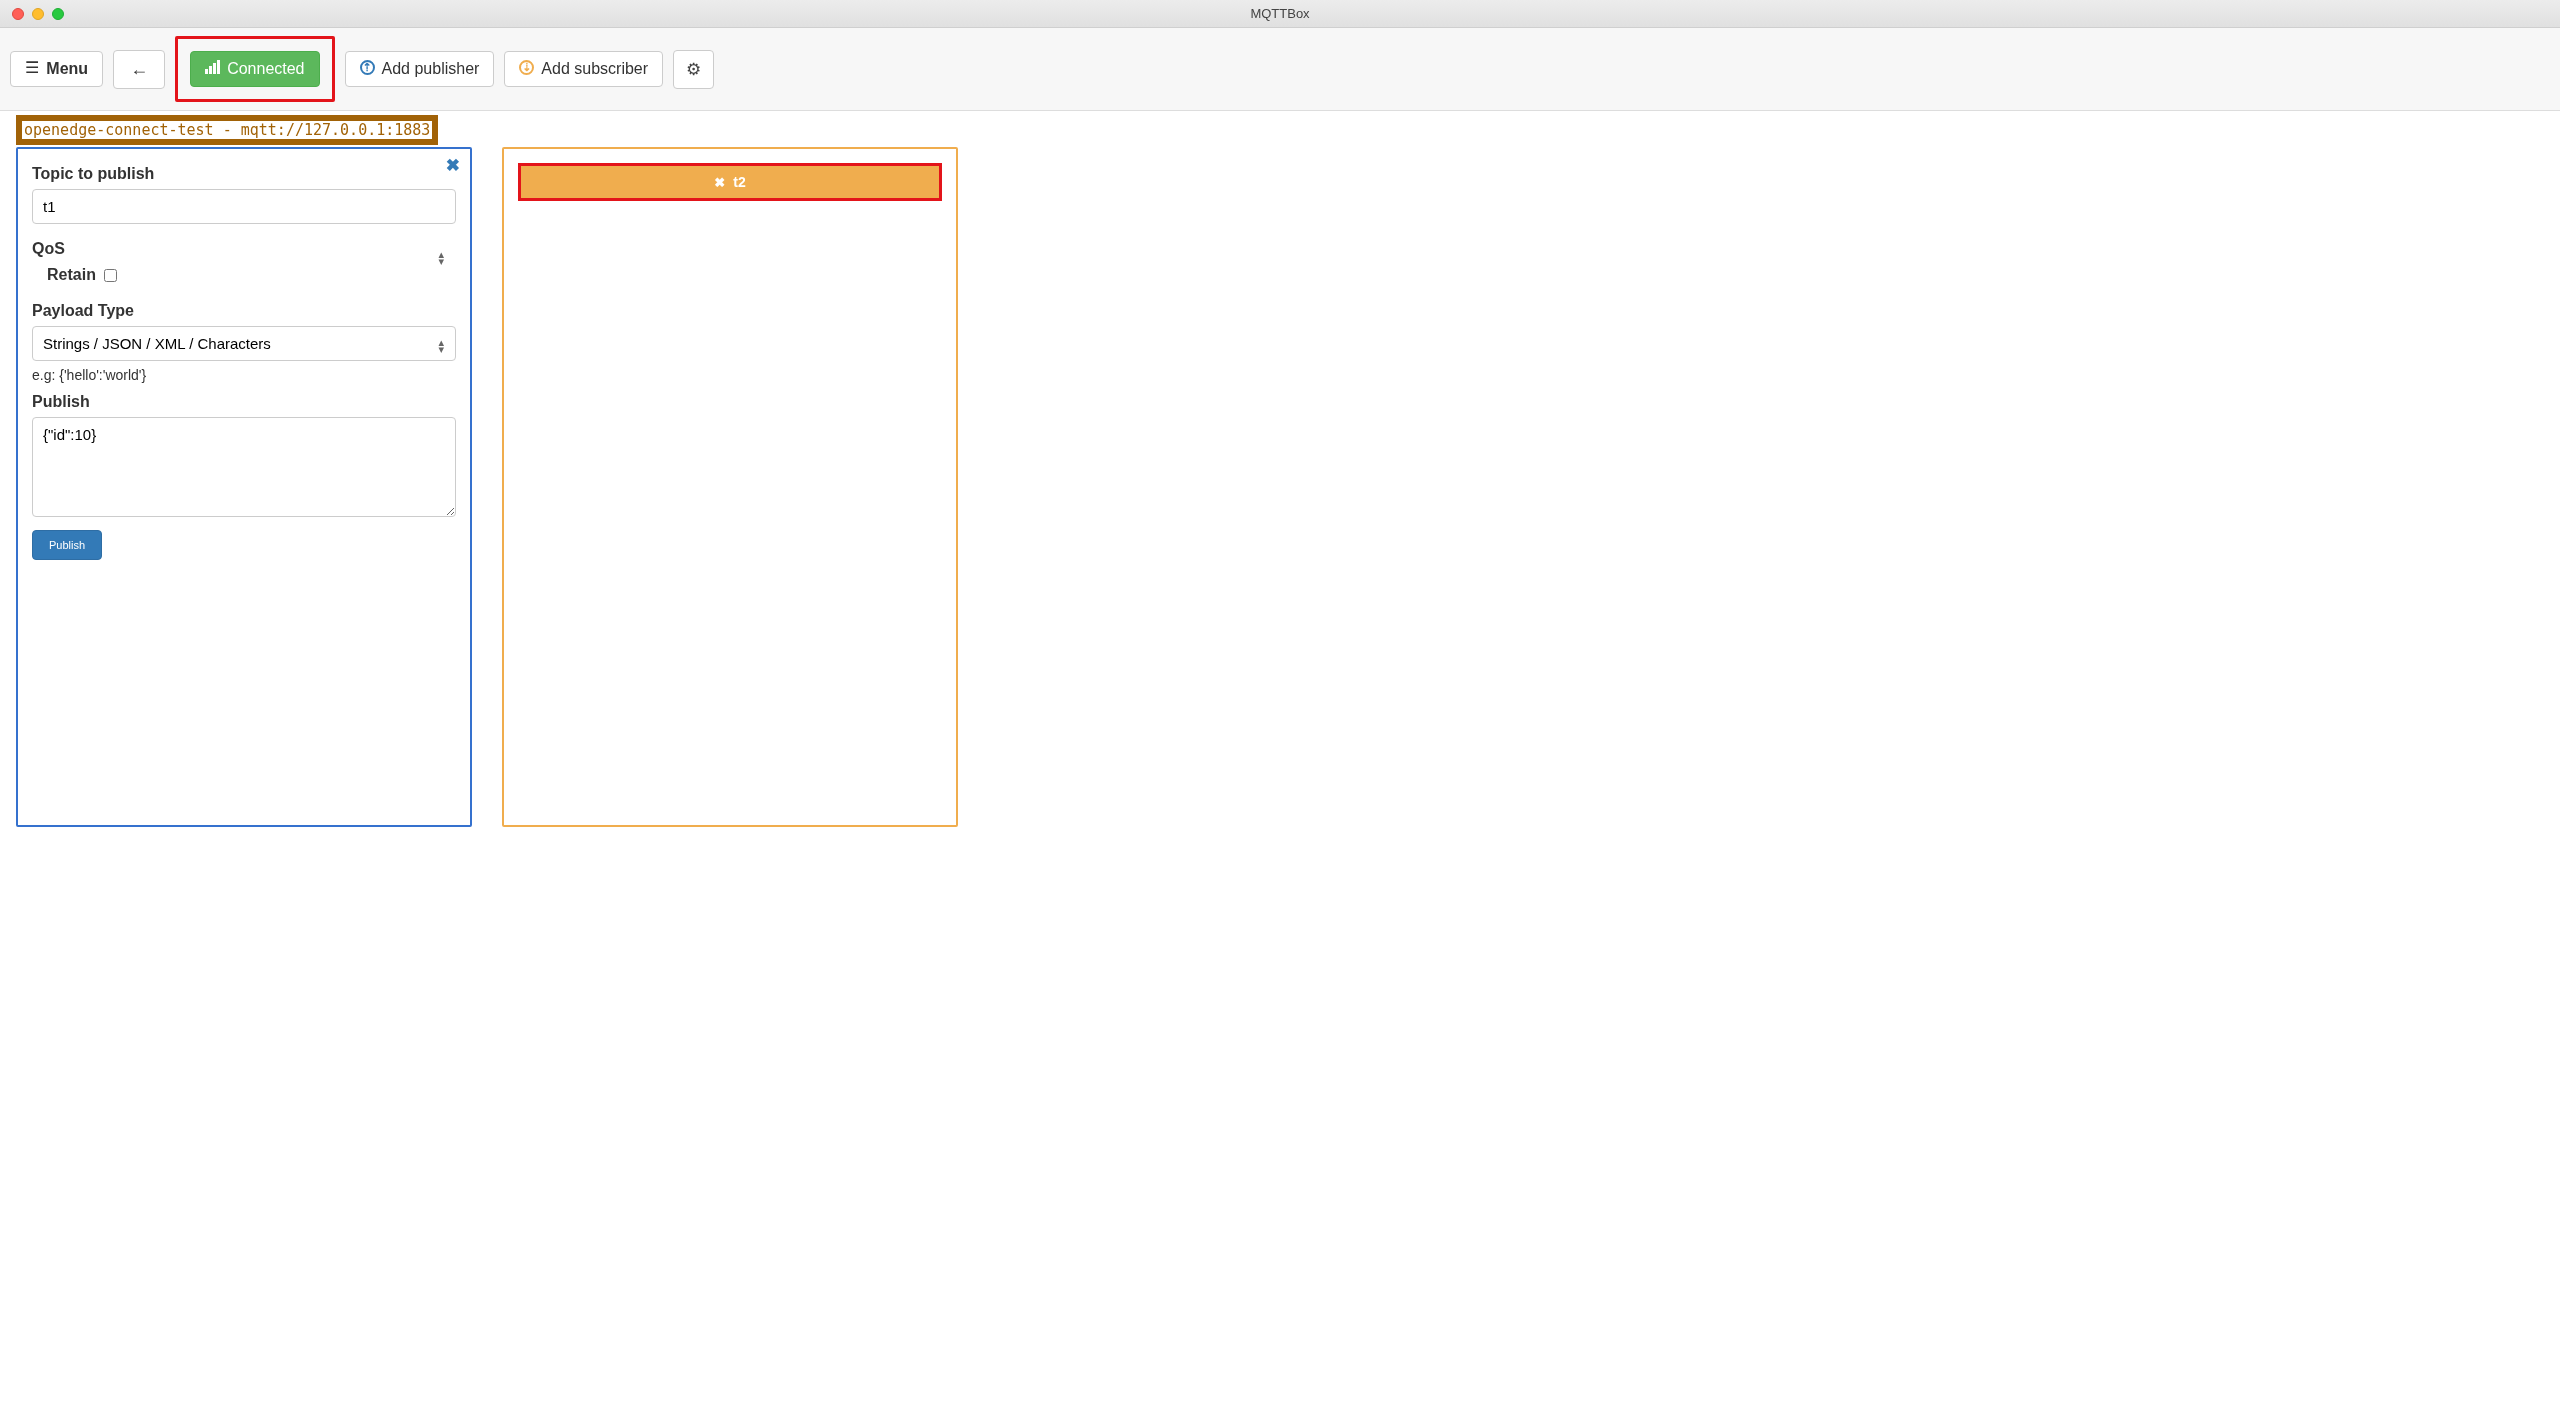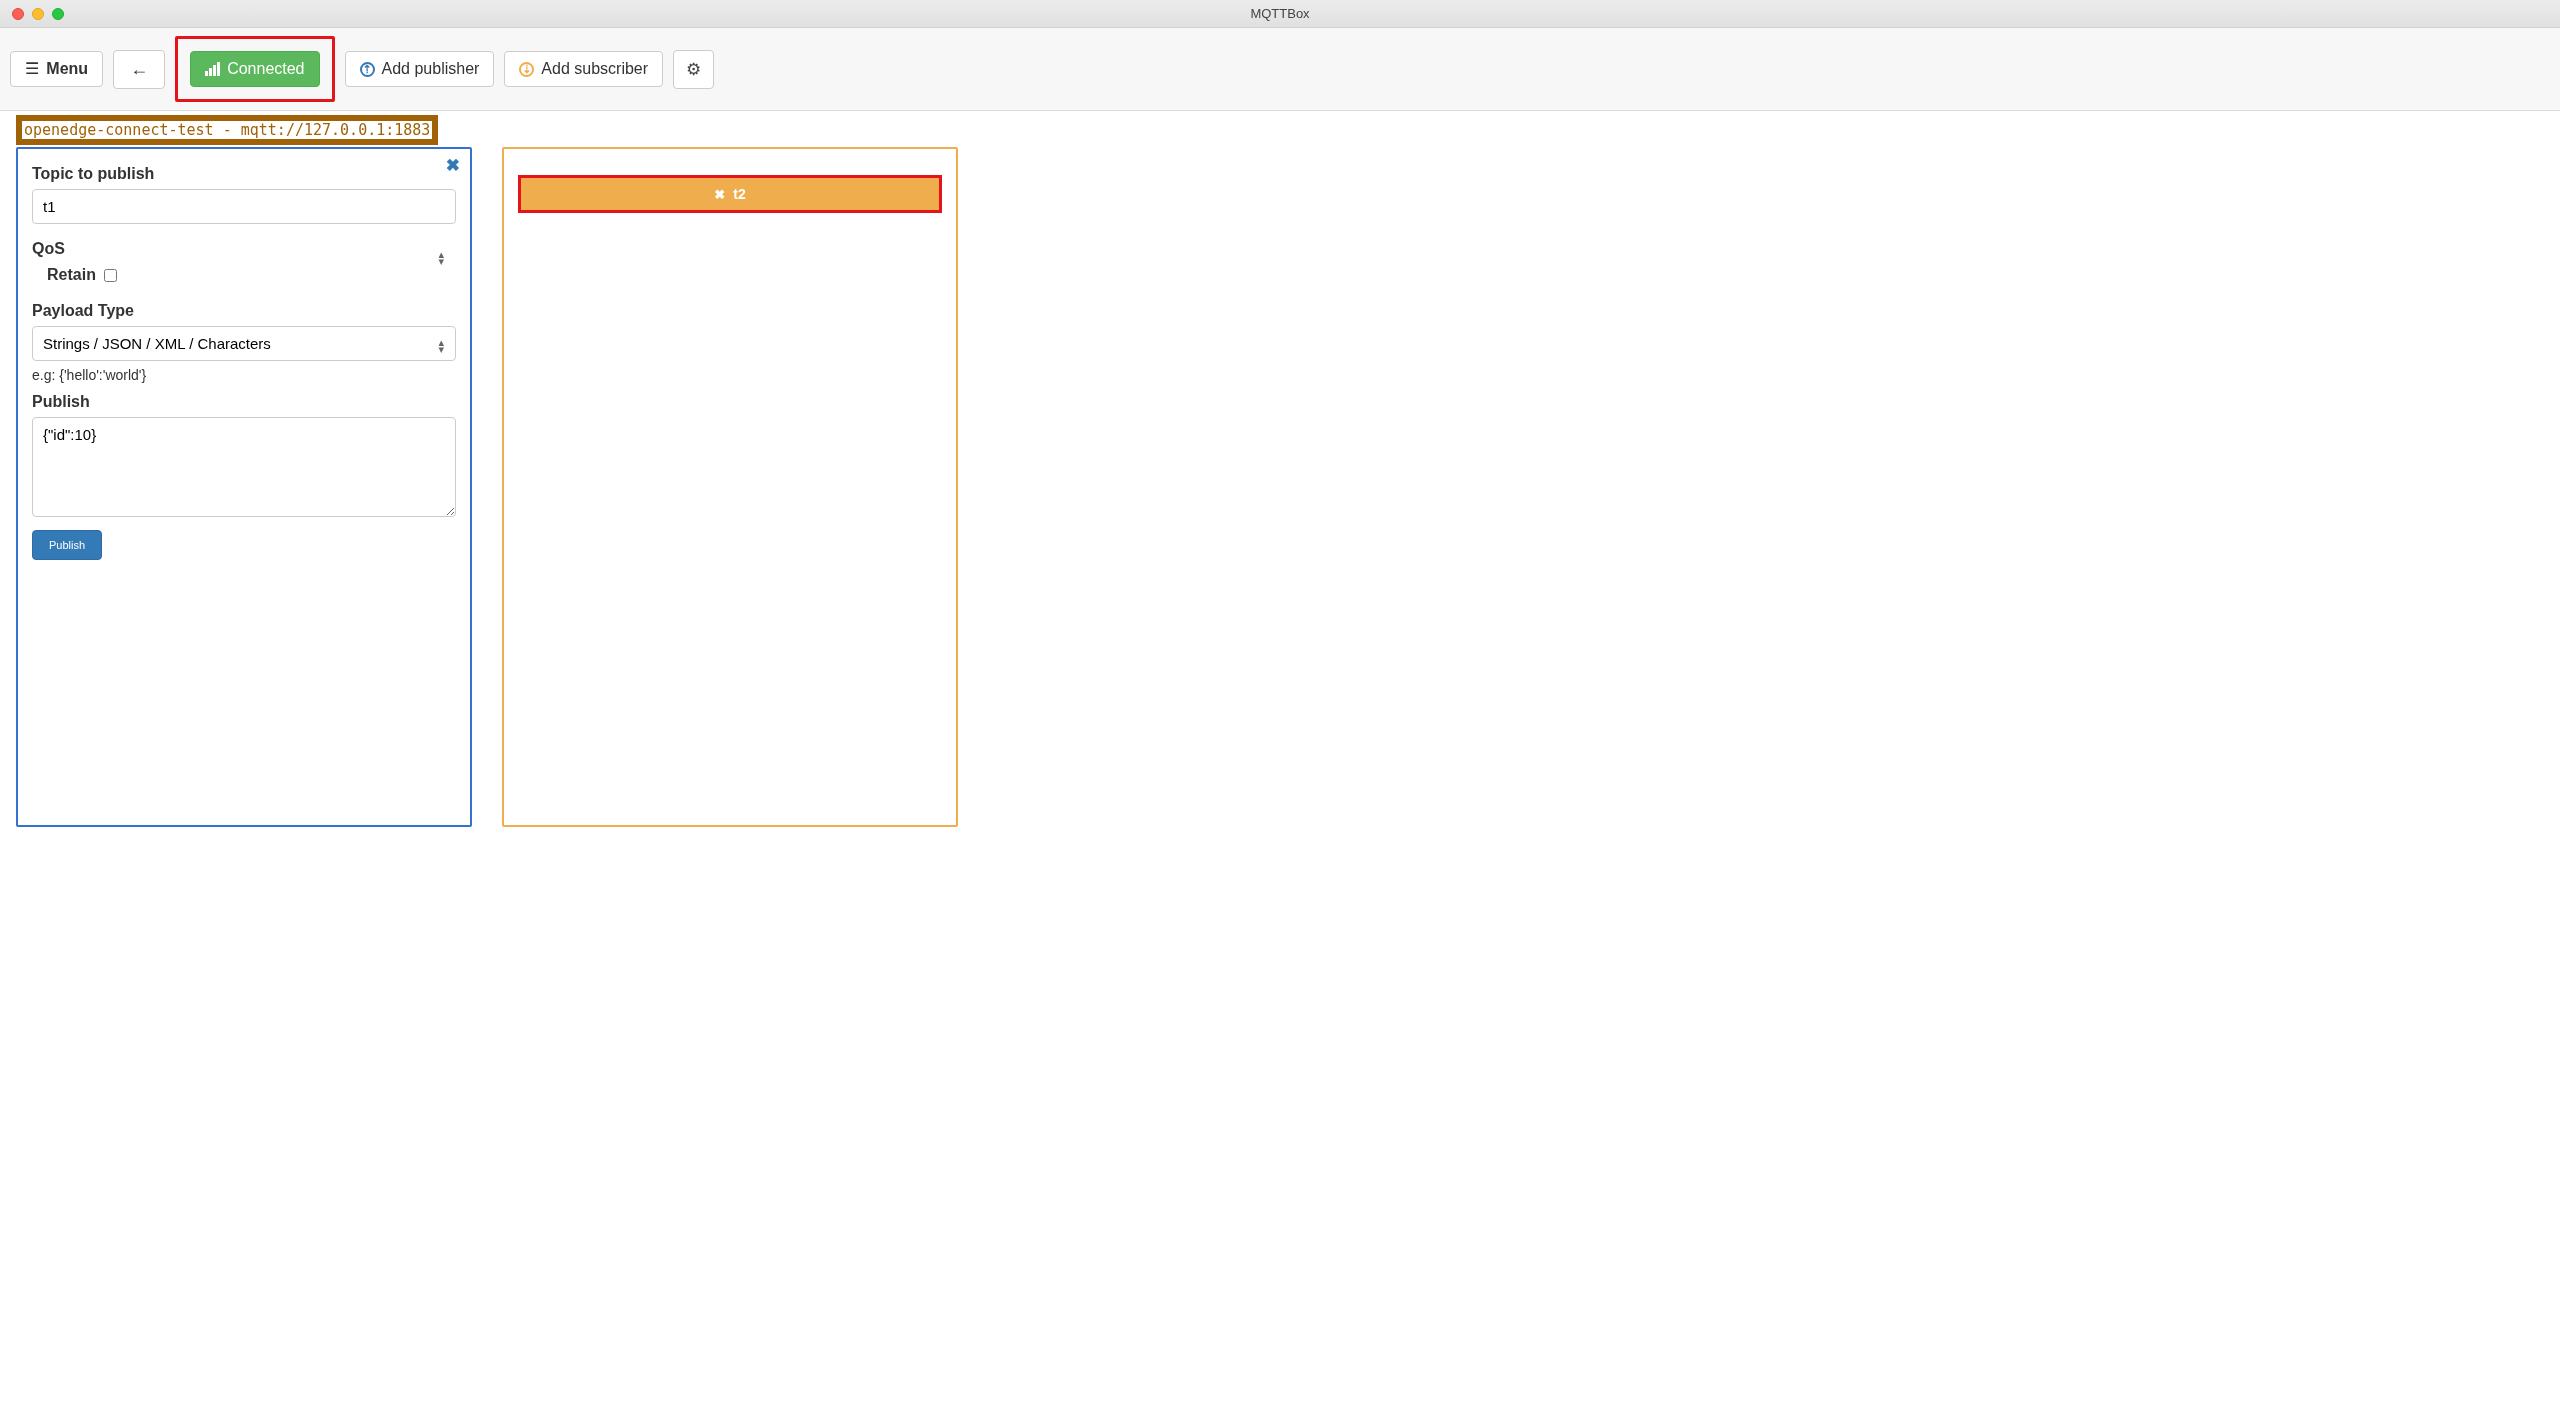--- a/index.html
+++ b/index.html
@@ -33,21 +33,21 @@
       padding: 8px 10px;
       display: flex; gap: 10px; align-items: center;
     }
     .btn {
       background: #fff;
       border: 1px solid #ccc;
       border-radius: 4px;
       padding: 8px 14px;
       font-size: 16px;
       color: #333;
-      display: inline-flex; align-items: center; gap: 7px;
+      display: inline-flex; gap: 7px;
       cursor: pointer;
     }
     .btn-green {
       background: #5cb85c; border-color: #4cae4c; color: #fff;
     }
     .btn-blue { background: #337ab7; border-color: #2e6da4; color: #fff; font-size: 11px; padding: 8px 16px; }
     .menu-icon { font-size: 16px; line-height: 1; }
     .icon-bars::before { content: "\2630"; }
     .back-arrow::before { content: "\2190"; font-size: 18px; font-weight: bold; }
     .bars-icon { display:inline-flex; align-items: flex-end; gap: 1px; height: 14px; }
@@ -95,21 +95,21 @@
       width: 0; height: 0; pointer-events:none;
     }
     .select-caret { position:absolute; right: 12px; top: 50%; transform: translateY(-50%); font-size: 11px; color:#666; pointer-events:none; display:flex; flex-direction:column; line-height:7px;}
     .inline-lbl { font-weight: 600; font-size: 16px; display:inline-flex; align-items:center; gap:8px; margin: 8px 0 12px 15px;}
     .help-text { font-size: 14px; color: #333; margin: -4px 0 10px 0; }
     textarea.form-control { height: 100px; resize: vertical; }
 
     .sub-header {
       background: #f0ad4e; color: #fff;
       border: 3px solid #E3141A;
-      margin: 16px 0;
+      margin: 4px 0;
       padding: 8px 0;
       text-align: center;
       font-size: 14px; font-weight: 600;
       display:flex; align-items:center; justify-content:center; gap:8px;
     }
     .sub-close::before { content: "\2716"; font-size: 13px; }
   </style>
 </head>
 <body>
 

